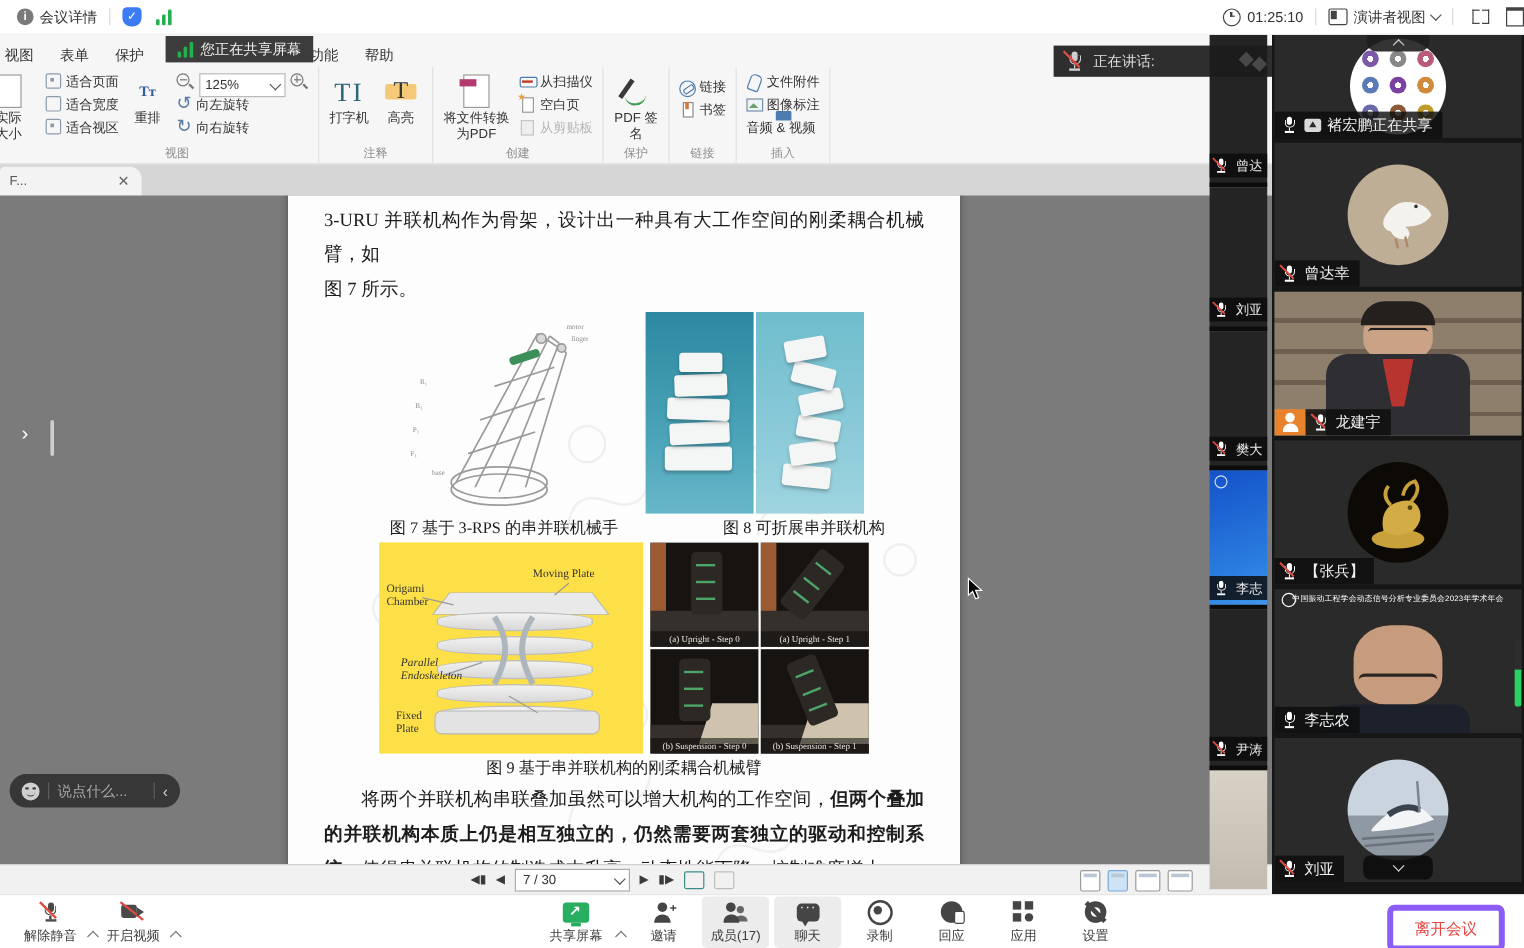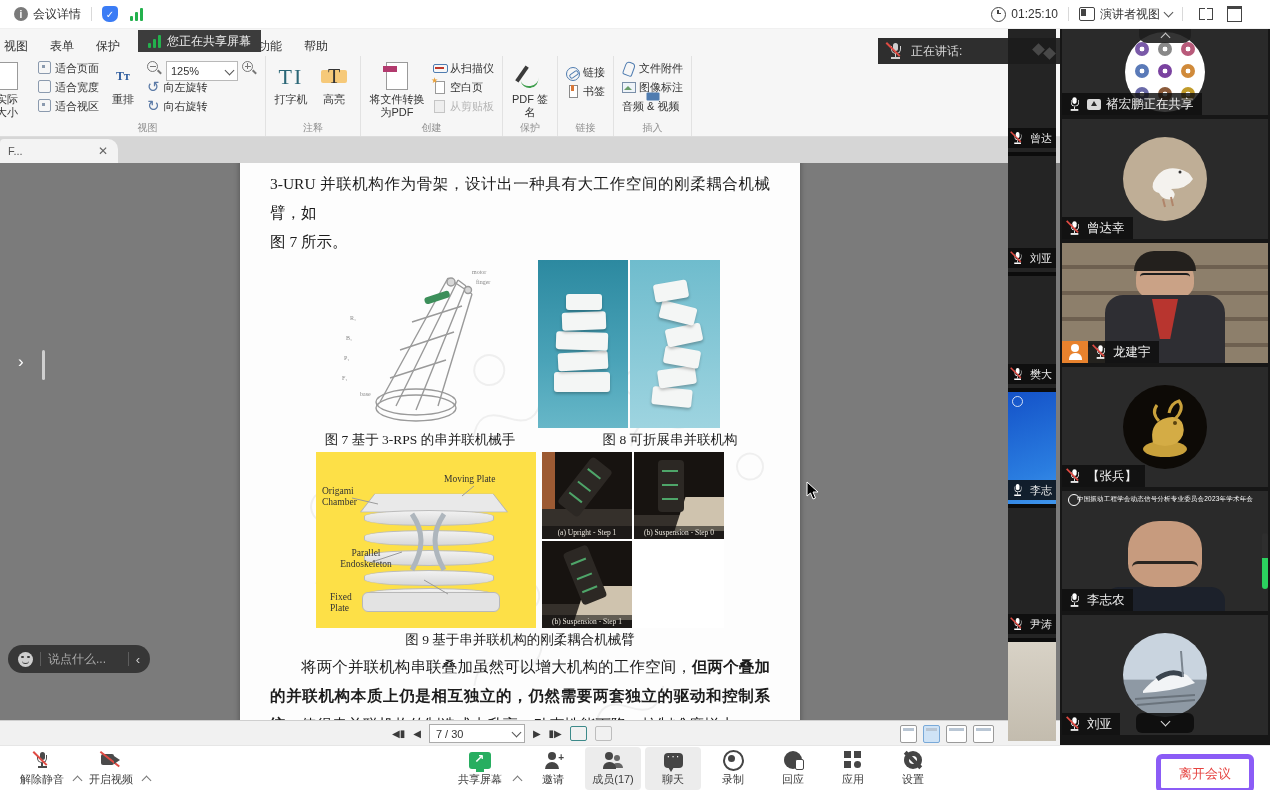--- a/index.html
+++ b/index.html
@@ -4,21 +4,21 @@
 <style>
   html,body{margin:0;padding:0;}
   body{width:1270px;height:790px;position:relative;overflow:hidden;background:#fff;
        font-family:"Liberation Sans","DejaVu Sans",sans-serif;-webkit-font-smoothing:antialiased;}
   .abs{position:absolute;}
   .vdiv{width:1px;height:14px;background:#d9d9d9;margin:0 10px;}
   
   .topbar{position:absolute;left:0;top:0;width:1270px;height:28px;background:#fff;display:flex;align-items:center;
           font-size:12px;color:#333;z-index:60;border-bottom:1px solid #f0f0f0;}
   .topbar .left{display:flex;align-items:center;padding-left:14px;}
-  .topbar .right{margin-left:auto;display:flex;align-items:center;padding-right:28px;}
+  .topbar .right{margin-left:auto;display:flex;align-items:center;padding-right:0;}
   .info-ico{width:14px;height:14px;border-radius:50%;background:#7a7a7a;color:#fff;font-size:10px;font-weight:bold;
             display:inline-flex;align-items:center;justify-content:center;margin-right:5px;}
   .shield{width:16px;height:16px;background:#3b7cf5;border-radius:4px 4px 7px 7px;display:inline-flex;align-items:center;justify-content:center;color:#fff;font-size:10px;}
   .sigbars{display:inline-flex;align-items:flex-end;gap:2px;height:13px;margin-left:12px;}
   .sigbars i{display:block;width:3px;background:#23b14d;border-radius:1px;}
   .clock-ico{width:13px;height:13px;border-radius:50%;border:1.5px solid #444;position:relative;margin-right:5px;}
   .clock-ico:after{content:"";position:absolute;left:5px;top:2px;width:1.5px;height:4px;background:#444;}
   .clock-ico:before{content:"";position:absolute;left:5px;top:5px;width:4px;height:1.5px;background:#444;}
   .layout-ico{width:14px;height:12px;border:1.5px solid #444;border-radius:2px;position:relative;margin-right:5px;}
   .layout-ico:after{content:"";position:absolute;left:1px;top:1px;width:5px;height:7px;background:#444;}
@@ -485,25 +485,35 @@
             <div class="f9base"></div>
             <svg class="abs" style="left:0;top:0;" width="220" height="176" viewBox="0 0 220 176">
               <path d="M96 62 C108 80 108 96 96 118 M128 62 C116 80 116 96 128 118" stroke="#aeb6bd" stroke-width="5" fill="none"></path>
               <line x1="132" y1="142" x2="108" y2="128" stroke="#9a9a9a" stroke-width="1"></line>
               <line x1="36" y1="46" x2="62" y2="52" stroke="#9a9a9a" stroke-width="1"></line>
               <line x1="56" y1="110" x2="86" y2="100" stroke="#9a9a9a" stroke-width="1"></line>
               <line x1="158" y1="34" x2="146" y2="44" stroke="#9a9a9a" stroke-width="1"></line>
             </svg>
             <span class="f9lab" style="left:128px;top:22px;">Moving Plate</span>
             <span class="f9lab" style="left:6px;top:34px;width:44px;">Origami Chamber</span>
-            <span class="f9lab" style="left:18px;top:96px;width:64px;text-align:center;">Parallel Endoskeleton</span>
+            <span class="f9lab" style="left:18px;top:96px;width:64px;font-style:italic;">Parallel Endoskeleton</span>
             <span class="f9lab" style="left:14px;top:140px;width:30px;">Fixed Plate</span>
           </div>
 
           <div class="fig9p">
+            <div class="ph">
+              <div class="wood"></div>
+                <div class="table"></div>
+              <div class="robot" style="left:34px;top:8px;">
+                  <i style="top:10px"></i>
+                  <i style="top:24px"></i>
+                  <i style="top:38px"></i>
+                </div>
+              <div class="cap">(a) Upright - Step 0</div>
+            </div>
             <div class="ph">
               <div class="wood"></div>
                 <div class="table"></div>
               <div class="robot" style="left:30px;top:6px;transform:rotate(38deg);height:58px;">
                   <i style="top:12px"></i>
                   <i style="top:28px"></i>
                   <i style="top:42px"></i>
                 </div>
               <div class="cap">(a) Upright - Step 1</div>
             </div>

